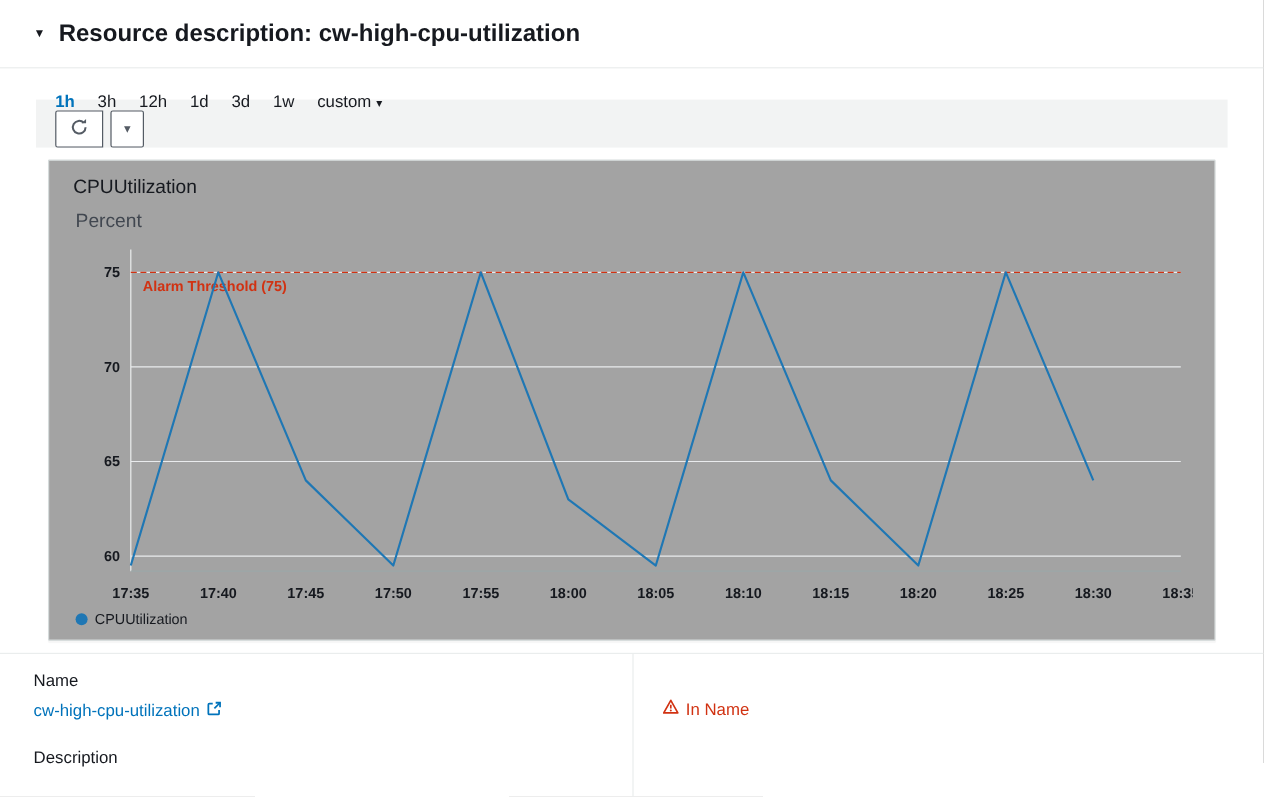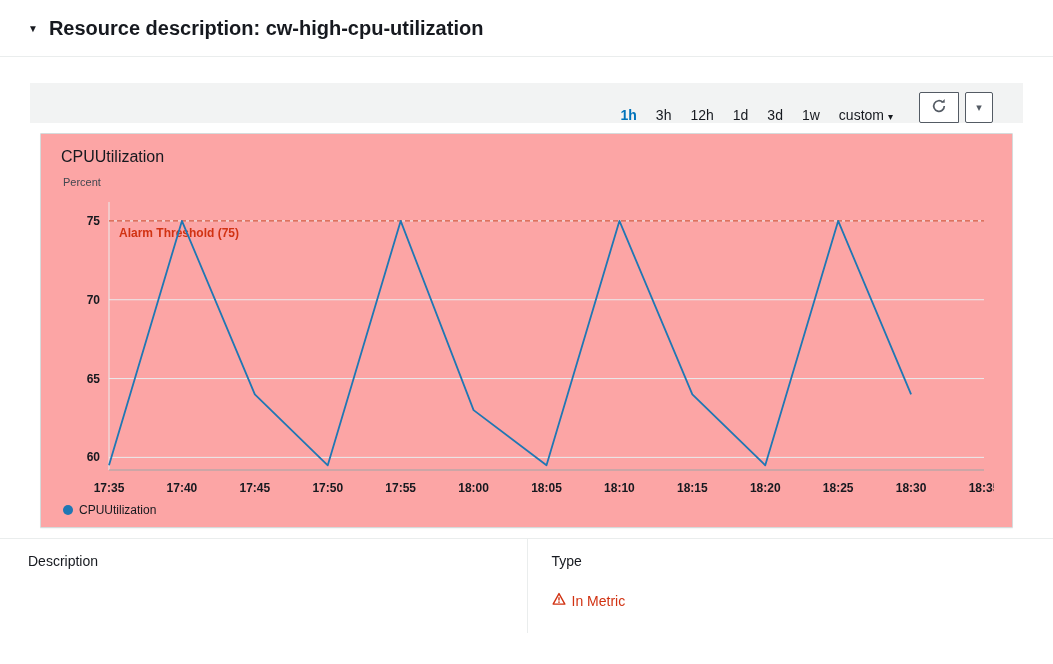--- a/index.html
+++ b/index.html
@@ -16,49 +16,49 @@
     padding:17px 28px 16px;
     border-bottom:1px solid #eaeded;
   }
   .collapse-tri { font-size:10px; color:#16191f; line-height:1; }
   .resource-title { font-size:20px; font-weight:bold; margin:0; }
 
   
   .panel { margin:26px 30px 0; }
   .toolbar {
     background:#f2f3f3; height:40px;
-    display:flex; align-items:flex-end; justify-content:flex-end;
-    gap:26px; padding:0 30px 0 16px;
+    display:flex; align-items:flex-start; justify-content:flex-end;
+    padding:0 30px 0 16px;flex-direction:column;
   }
   .ranges { display:flex; align-items:center; gap:19px; }
   .range-btn {
     background:none; border:none; padding:0; margin:0;
     font:inherit; font-size:14px; color:#16191f; cursor:pointer;
   }
   .range-btn.selected { color:#0073bb; font-weight:bold; }
   .range-btn .caret { font-size:10px; color:#16191f; margin-left:4px; }
   .refresh-group { display:flex; }
   .icon-btn {
     height:31px; background:#ffffff; border:1px solid #545b64;
     display:flex; align-items:center; justify-content:center;
     cursor:pointer; padding:0;
   }
   .icon-btn.left  { width:40px; border-radius:2px 0 0 2px; }
   .icon-btn.right { width:28px; border-radius:0 2px 2px 0; margin-left:6px; border-radius:2px; }
   .icon-btn .caret2 { font-size:11px; color:#545b64; }
 
   
   .chart-card {
-    margin:10px; background:#fca5a5;
+    margin:10px; background:#a3a3a3;
     border:1px solid #d5dbdb; border-radius:1px;
     box-shadow:0 1px 1px rgba(0,0,0,0.04);
     padding:14px 18px 8px;
   }
   .chart-title { font-size:16px; font-weight:normal; color:#16191f; margin:0 0 10px 2px; }
-  .unit-label { font-size:11px; color:#414750; margin:0 0 2px 4px; }
+  .unit-label { font-size:16px; color:#414750; margin:0 0 2px 4px; }
   .legend { display:flex; align-items:center; gap:6px; font-size:12px; color:#16191f; margin:2px 0 2px 4px; }
   .legend-dot { width:10px; height:10px; border-radius:50%; background:#1f77b4; flex:0 0 auto; }
 
   
   .details {
     margin-top:8px; border-top:1px solid #eaeded;
     display:grid; grid-template-columns:1fr 1fr;
   }
   .details-col { padding:14px 28px 24px; }
   .details-col.right { border-left:1px solid #eaeded; padding-left:24px; }
@@ -144,37 +144,51 @@
       <div class="legend">
         <span class="legend-dot" style="background: rgb(31, 119, 180);"></span>
         <span>CPUUtilization</span>
       </div>
     </div>
   </div>
 
   <div class="details">
     <div class="details-col left">
       <div class="field">
+        <div class="field-label">Name</div>
+        <div class="field-value">
+          <a class="link">
+            <span>cw-high-cpu-utilization</span>
+            <span>
+              <svg width="13" height="13" viewBox="0 0 16 16">
+                  <path d="M13 9.5V13a1 1 0 0 1-1 1H3a1 1 0 0 1-1-1V4a1 1 0 0 1 1-1h3.5" fill="none" stroke="#0073bb" stroke-width="1.8"></path>
+                  <path d="M9.5 2H14v4.5" fill="none" stroke="#0073bb" stroke-width="1.8"></path>
+                  <path d="M14 2L8.2 7.8" fill="none" stroke="#0073bb" stroke-width="1.8"></path>
+                </svg>
+            </span>
+          </a>
+        </div>
+      </div>
+      <div class="field">
         <div class="field-label">Description</div>
       </div>
     </div>
     <div class="details-col right">
       <div class="field">
-        <div class="field-label">Type</div>
       </div>
       <div class="field">
         <div class="field-value">
           <span class="state-alarm">
             <span>
               <svg width="14" height="14" viewBox="0 0 16 16">
                   <path d="M8 1.8 L14.7 13.8 H1.3 Z" fill="none" stroke="#d13212" stroke-width="1.6" stroke-linejoin="round"></path>
                   <line x1="8" y1="6" x2="8" y2="9.6" stroke="#d13212" stroke-width="1.6"></line>
                   <circle cx="8" cy="11.6" r="0.95" fill="#d13212"></circle>
                 </svg>
             </span>
-            <span>In Metric</span>
+            <span>In Name</span>
           </span>
         </div>
       </div>
     </div>
   </div>
 
 </div>
 
 </body></html>

